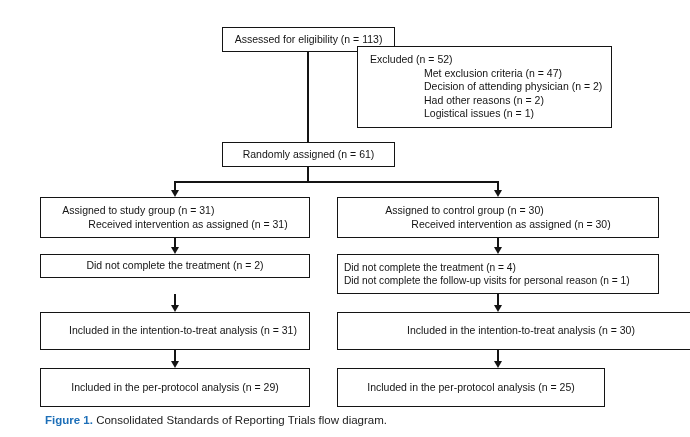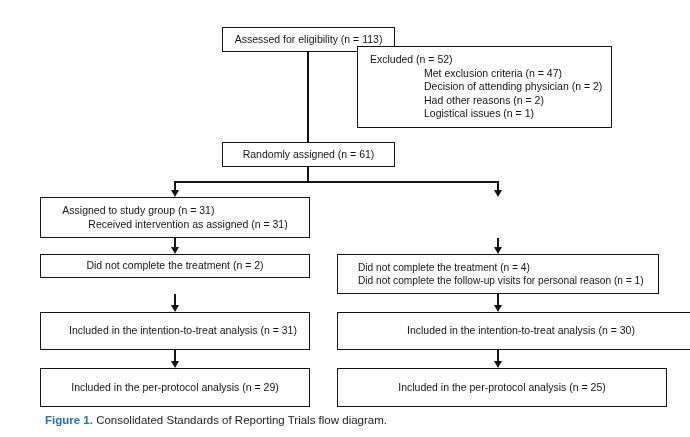--- a/index.html
+++ b/index.html
@@ -33,26 +33,26 @@
   
   #box-assessed   { left:222px; top:27px;  width:173px; height:25px; }
   #box-excluded   { left:357px; top:46px;  width:255px; height:82px;
                     align-items:flex-start; justify-content:flex-start;
                     padding:6px 6px 4px 12px; }
   #box-randomized { left:222px; top:142px; width:173px; height:25px; }
   #box-study-assigned   { left:40px;  top:197px; width:270px; height:41px; }
   #box-control-assigned { left:337px; top:197px; width:322px; height:41px; }
   #box-study-dropout    { left:40px;  top:254px; width:270px; height:24px; }
   #box-control-dropout  { left:337px; top:254px; width:322px; height:40px;
-                          justify-content:flex-start; padding-left:20px;
+                          justify-content:flex-start; padding-left:6px;
                           font-size:10.2px; }
   #box-study-itt   { left:40px;  top:312px; width:270px; height:38px;padding-left:16px; }
   #box-control-itt { left:337px; top:312px; width:368px; height:38px; }
   #box-study-pp    { left:40px;  top:368px; width:270px; height:39px; }
-  #box-control-pp  { left:337px; top:368px; width:330px; height:39px; }
+  #box-control-pp  { left:337px; top:368px; width:268px; height:39px; }
 
   
   .vline, .hline { position:absolute; background:var(--line); }
   #line-trunk1          { left:307px; top:35px;  width:1.5px; height:107px; }
   #line-excluded-branch { left:308px; top:46px;  width:50px;  height:1.5px; }
   #line-trunk2          { left:307px; top:167px; width:1.5px; height:15px; }
   #line-split           { left:174px; top:181px; width:325px; height:1.5px; }
 
   .stem { position:absolute; width:1.5px; background:var(--line); }
   .s-l { left:174px; } .s-r { left:497px; }
@@ -118,20 +118,26 @@
     <span>Randomly assigned (n = 61)</span>
   </div>
 
   <div class="box" id="box-study-assigned">
     <div class="tblock">
       <div>Assigned to study group (n = 31)</div>
       <div class="indent2">Received intervention as assigned (n = 31)</div>
     </div>
   </div>
 
+  <div class="box" id="box-control-assigned">
+    <div class="tblock">
+      <div>Assigned to control group (n = 30)</div>
+      <div class="indent2">Received intervention as assigned (n = 30)</div>
+    </div>
+  </div>
 
   <div class="box center" id="box-study-dropout">
     <span>Did not complete the treatment (n = 2)</span>
   </div>
 
   <div class="box" id="box-control-dropout">
     <div class="tblock">
       <div>Did not complete the treatment (n = 4)</div>
       <div>Did not complete the follow-up visits for personal reason (n = 1)</div>
     </div>

